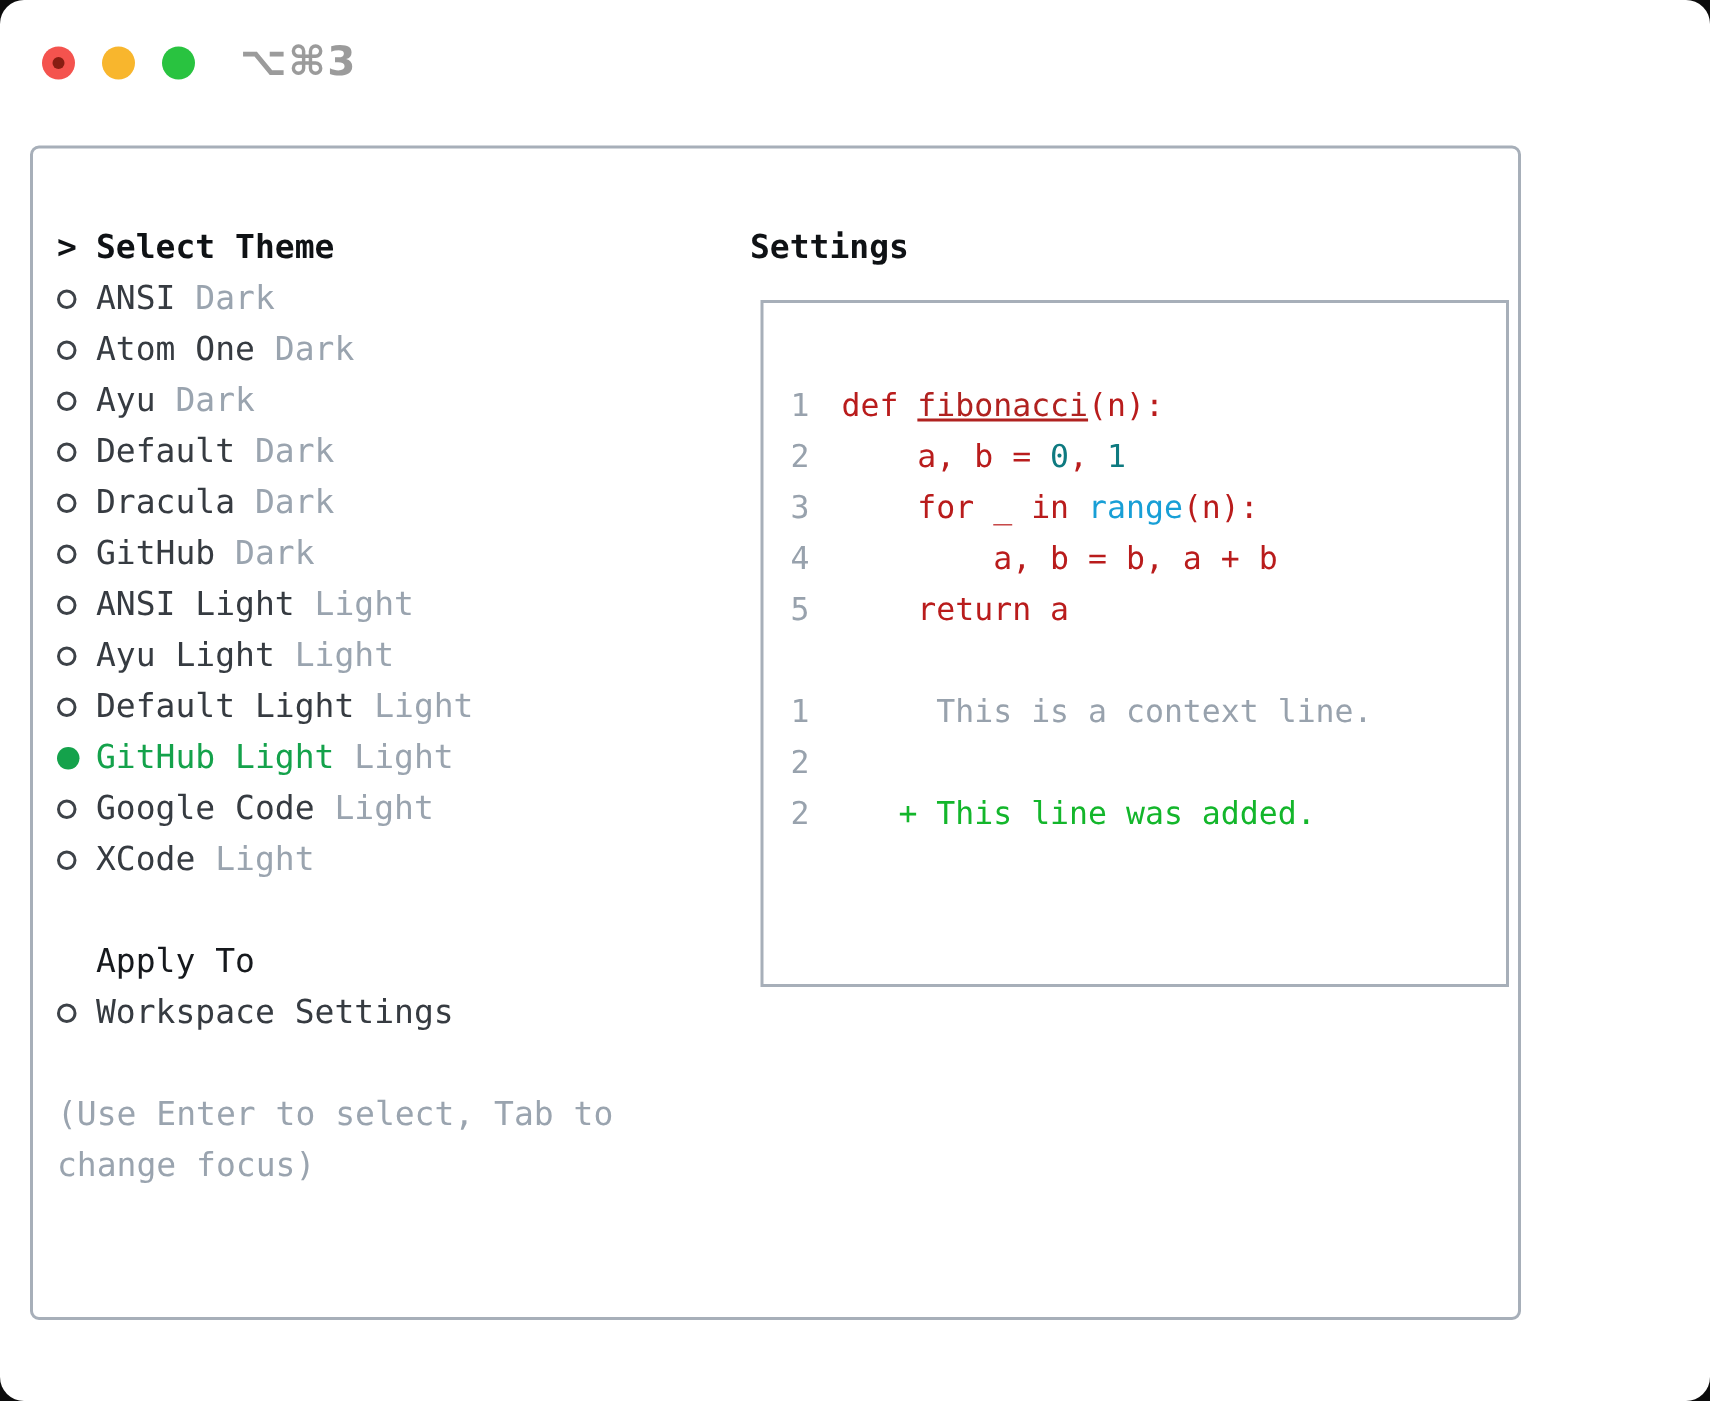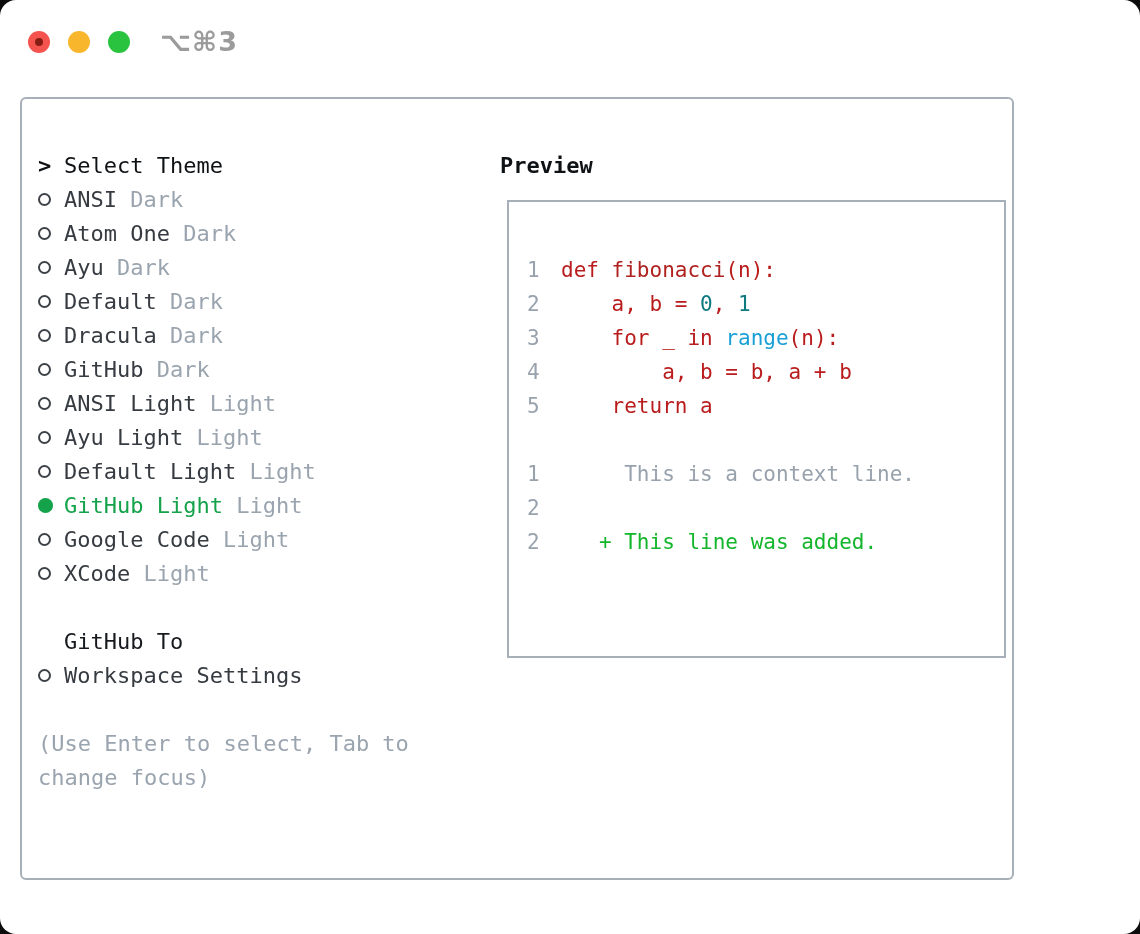--- a/index.html
+++ b/index.html
@@ -56,21 +56,21 @@
   .marker{width:26px;display:flex;align-items:center;flex:none;}
   .prompt{font-weight:bold;color:var(--ink);font-size:22px;}
   .radio{
     width:13px;height:13px;border-radius:50%;
     border:2px solid #3d4248;box-sizing:border-box;
   }
   .radio.on{
     width:15px;height:15px;border:none;
     background:var(--green);
   }
-  .title-text{font-weight:normal;color:var(--ink);}
+  .title-text{font-weight:bold;color:var(--ink);}
   .item-name{white-space:pre;}
   .item-variant{color:var(--muted);white-space:pre;}
   .sel .item-name{color:var(--green);}
   .section-title{color:#16191d;}
   .hint{color:var(--muted);height:34px;display:flex;align-items:center;}
   .spacer{height:34px;}
   
   .preview-title{
     position:absolute;left:478px;top:49px;
     height:34px;display:flex;align-items:center;
@@ -82,21 +82,21 @@
     border:2px solid var(--border);
     background:#fff;
     box-sizing:content-box;
     padding:51px 0 0 18px;
     font-size:21px;
   }
   .pv-line{height:34px;display:flex;align-items:center;}
   .ln{color:var(--ln);width:14px;flex:none;}
   .code{margin-left:20px;white-space:pre;}
   .tok-plain{color:#b91c1c;}
-  .tok-func{color:var(--func);}
+  .tok-func{color:var(--func);text-decoration:underline;}
   .tok-number{color:var(--num-teal);}
   .tok-builtin{color:var(--builtin);}
   .tok-context{color:var(--ln);}
   .tok-deleted{color:var(--deleted);}
   .tok-added{color:var(--added);}
 </style>
 </head>
 <body>
 
 <div class="window">
@@ -199,38 +199,38 @@
             <span class="marker">
               <span class="radio"></span>
             </span>
             <span class="item-name">XCode</span>
             <span class="item-variant"> Light</span>
           </div>
         </div>
       <div class="spacer"></div>
       <div class="row">
         <span class="marker"></span>
-        <span class="section-title">GitHub To</span>
+        <span class="section-title">Apply To</span>
       </div>
       <div id="apply-items">
           <div class="row">
             <span class="marker">
               <span class="radio"></span>
             </span>
             <span class="item-name">Workspace Settings</span>
           </div>
         </div>
       <div class="spacer"></div>
       <div id="hint-lines">
           <div class="hint">(Use Enter to select, Tab to</div>
           <div class="hint">change focus)</div>
         </div>
     </div>
 
-    <div class="preview-title">Preview</div>
+    <div class="preview-title">Settings</div>
 
     <div class="preview-box">
       <div id="code-lines">
           <div class="pv-line">
             <span class="ln">1</span>
             <span class="code"><span class="tok-plain">def </span><span class="tok-func">fibonacci</span><span class="tok-plain">(n):</span></span>
           </div>
           <div class="pv-line">
             <span class="ln">2</span>
             <span class="code"><span class="tok-plain">    a, b = </span><span class="tok-number">0</span><span class="tok-plain">, </span><span class="tok-number">1</span></span>

